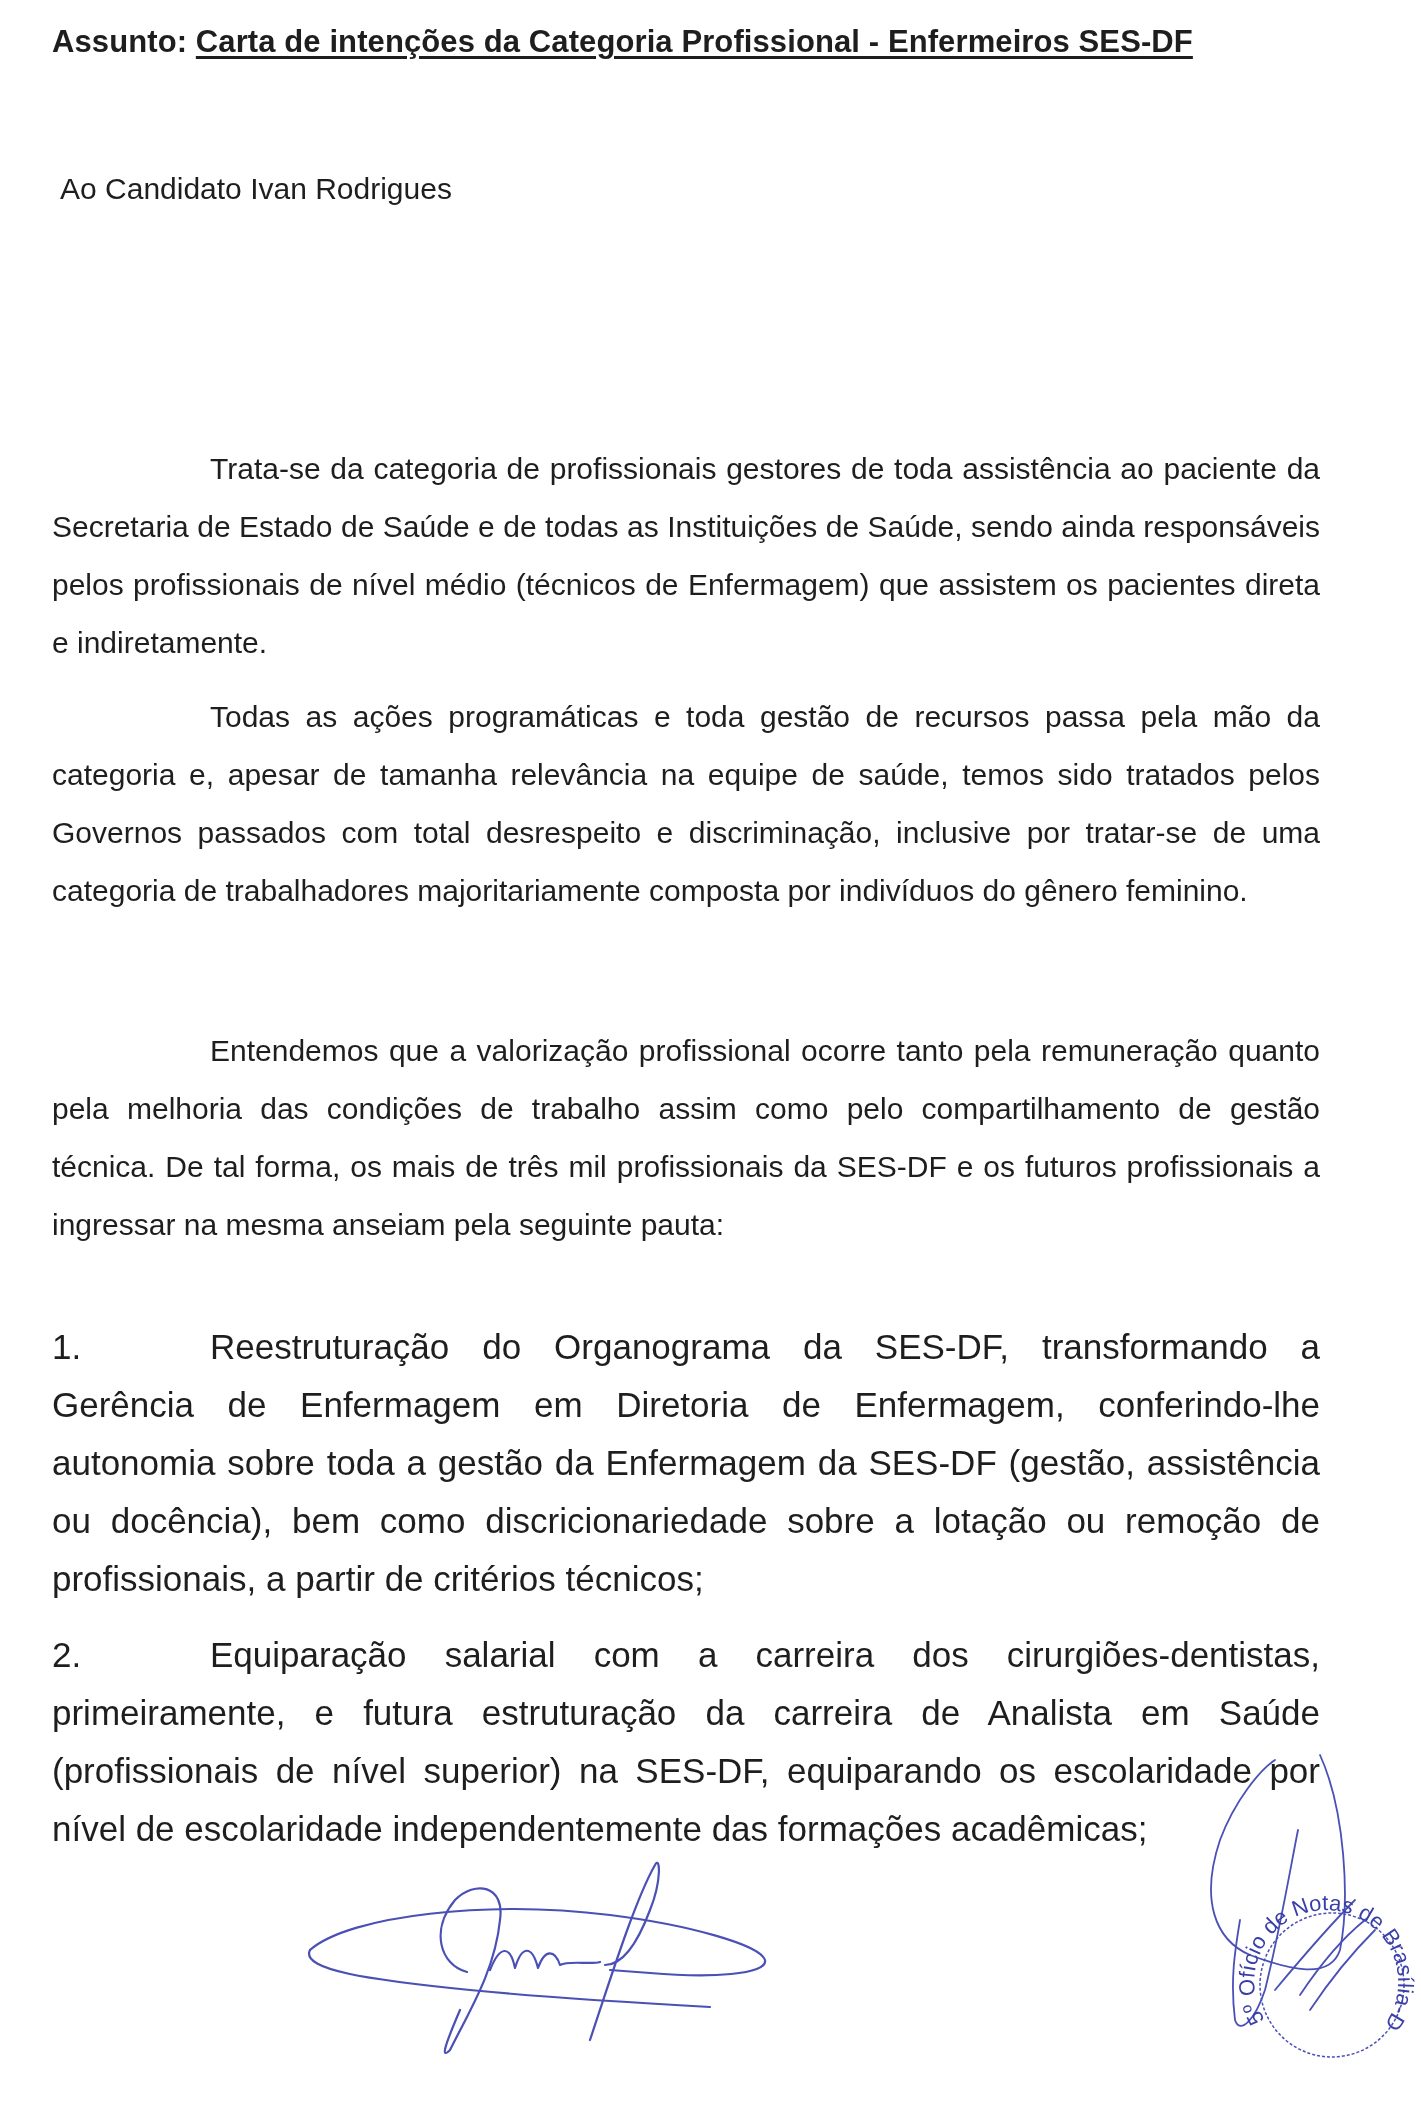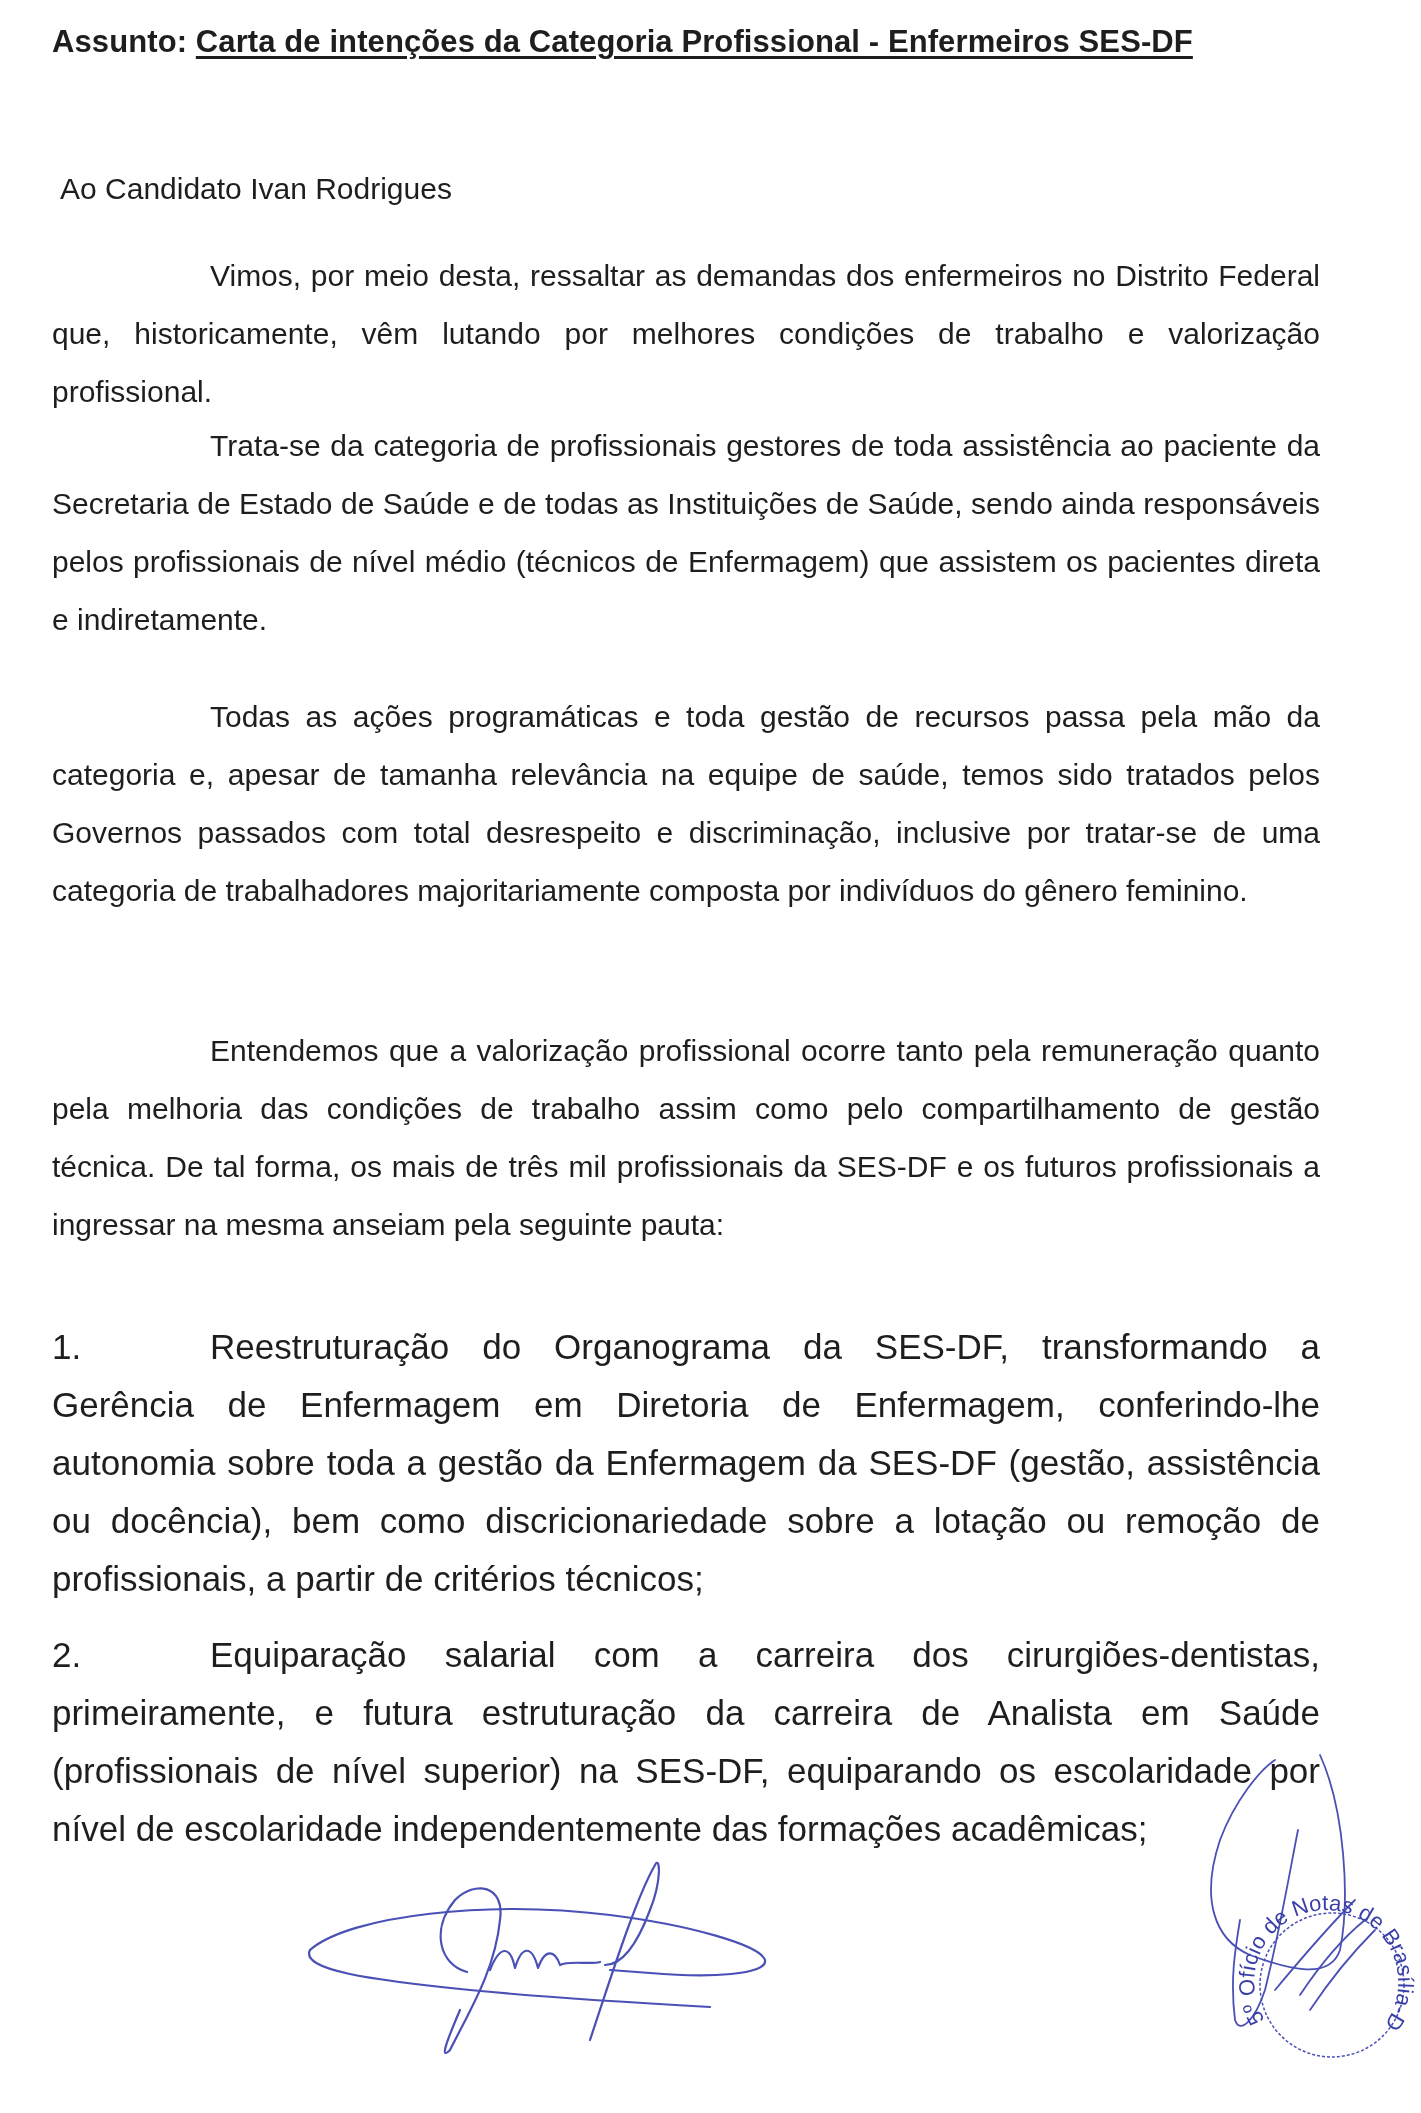--- a/index.html
+++ b/index.html
@@ -24,23 +24,22 @@
 
 <div class="page">
 
   <div class="subject">
     <span>Assunto:</span>
     <span class="subject-title">Carta de intenções da Categoria Profissional - Enfermeiros SES-DF</span>
   </div>
 
   <div class="salutation">Ao Candidato Ivan Rodrigues</div>
 
-  <div class="para" style="top:247px"><span class="indent"></span><span>Vimos, por meio desta, ressaltar as demandas dos enfermeiros no Distrito Federal que, historicamente, vêm lutando por melhores condições de trabalho e valorização profissional.</span></div>
 
-  <div class="para" style="top:417px"><span class="indent"></span><span>Trata-se da categoria de profissionais gestores de toda assistência ao paciente da Secretaria de Estado de Saúde e de todas as Instituições de Saúde, sendo ainda responsáveis pelos profissionais de nível médio (técnicos de Enfermagem) que assistem os pacientes direta e indiretamente.</span></div>
+  <div class="para" style="top:440px"><span class="indent"></span><span>Trata-se da categoria de profissionais gestores de toda assistência ao paciente da Secretaria de Estado de Saúde e de todas as Instituições de Saúde, sendo ainda responsáveis pelos profissionais de nível médio (técnicos de Enfermagem) que assistem os pacientes direta e indiretamente.</span></div>
 
   <div class="para" style="top:688px"><span class="indent"></span><span>Todas as ações programáticas e toda gestão de recursos passa pela mão da categoria e, apesar de tamanha relevância na equipe de saúde, temos sido tratados pelos Governos passados com total desrespeito e discriminação, inclusive por tratar-se de uma categoria de trabalhadores majoritariamente composta por indivíduos do gênero feminino.</span></div>
 
   <div class="para" style="top:1022px"><span class="indent"></span><span>Entendemos que a valorização profissional ocorre tanto pela remuneração quanto pela melhoria das condições de trabalho assim como pelo compartilhamento de gestão técnica. De tal forma, os mais de três mil profissionais da SES-DF e os futuros profissionais a ingressar na mesma anseiam pela seguinte pauta:</span></div>
 
   <div class="item" style="top:1318px"><span class="num">1.</span><span>Reestruturação do Organograma da SES-DF, transformando a Gerência de Enfermagem em Diretoria de Enfermagem, conferindo-lhe autonomia sobre toda a gestão da Enfermagem da SES-DF (gestão, assistência ou docência), bem como discricionariedade sobre a lotação ou remoção de profissionais, a partir de critérios técnicos;</span></div>
 
   <div class="item" style="top:1626px"><span class="num">2.</span><span>Equiparação salarial com a carreira dos cirurgiões-dentistas, primeiramente, e futura estruturação da carreira de Analista em Saúde (profissionais de nível superior) na SES-DF, equiparando os escolaridade por nível de escolaridade independentemente das formações acadêmicas;</span></div>
 
   <svg class="sig" style="left:290px; top:1860px" width="520" height="220" viewBox="0 0 520 220">

